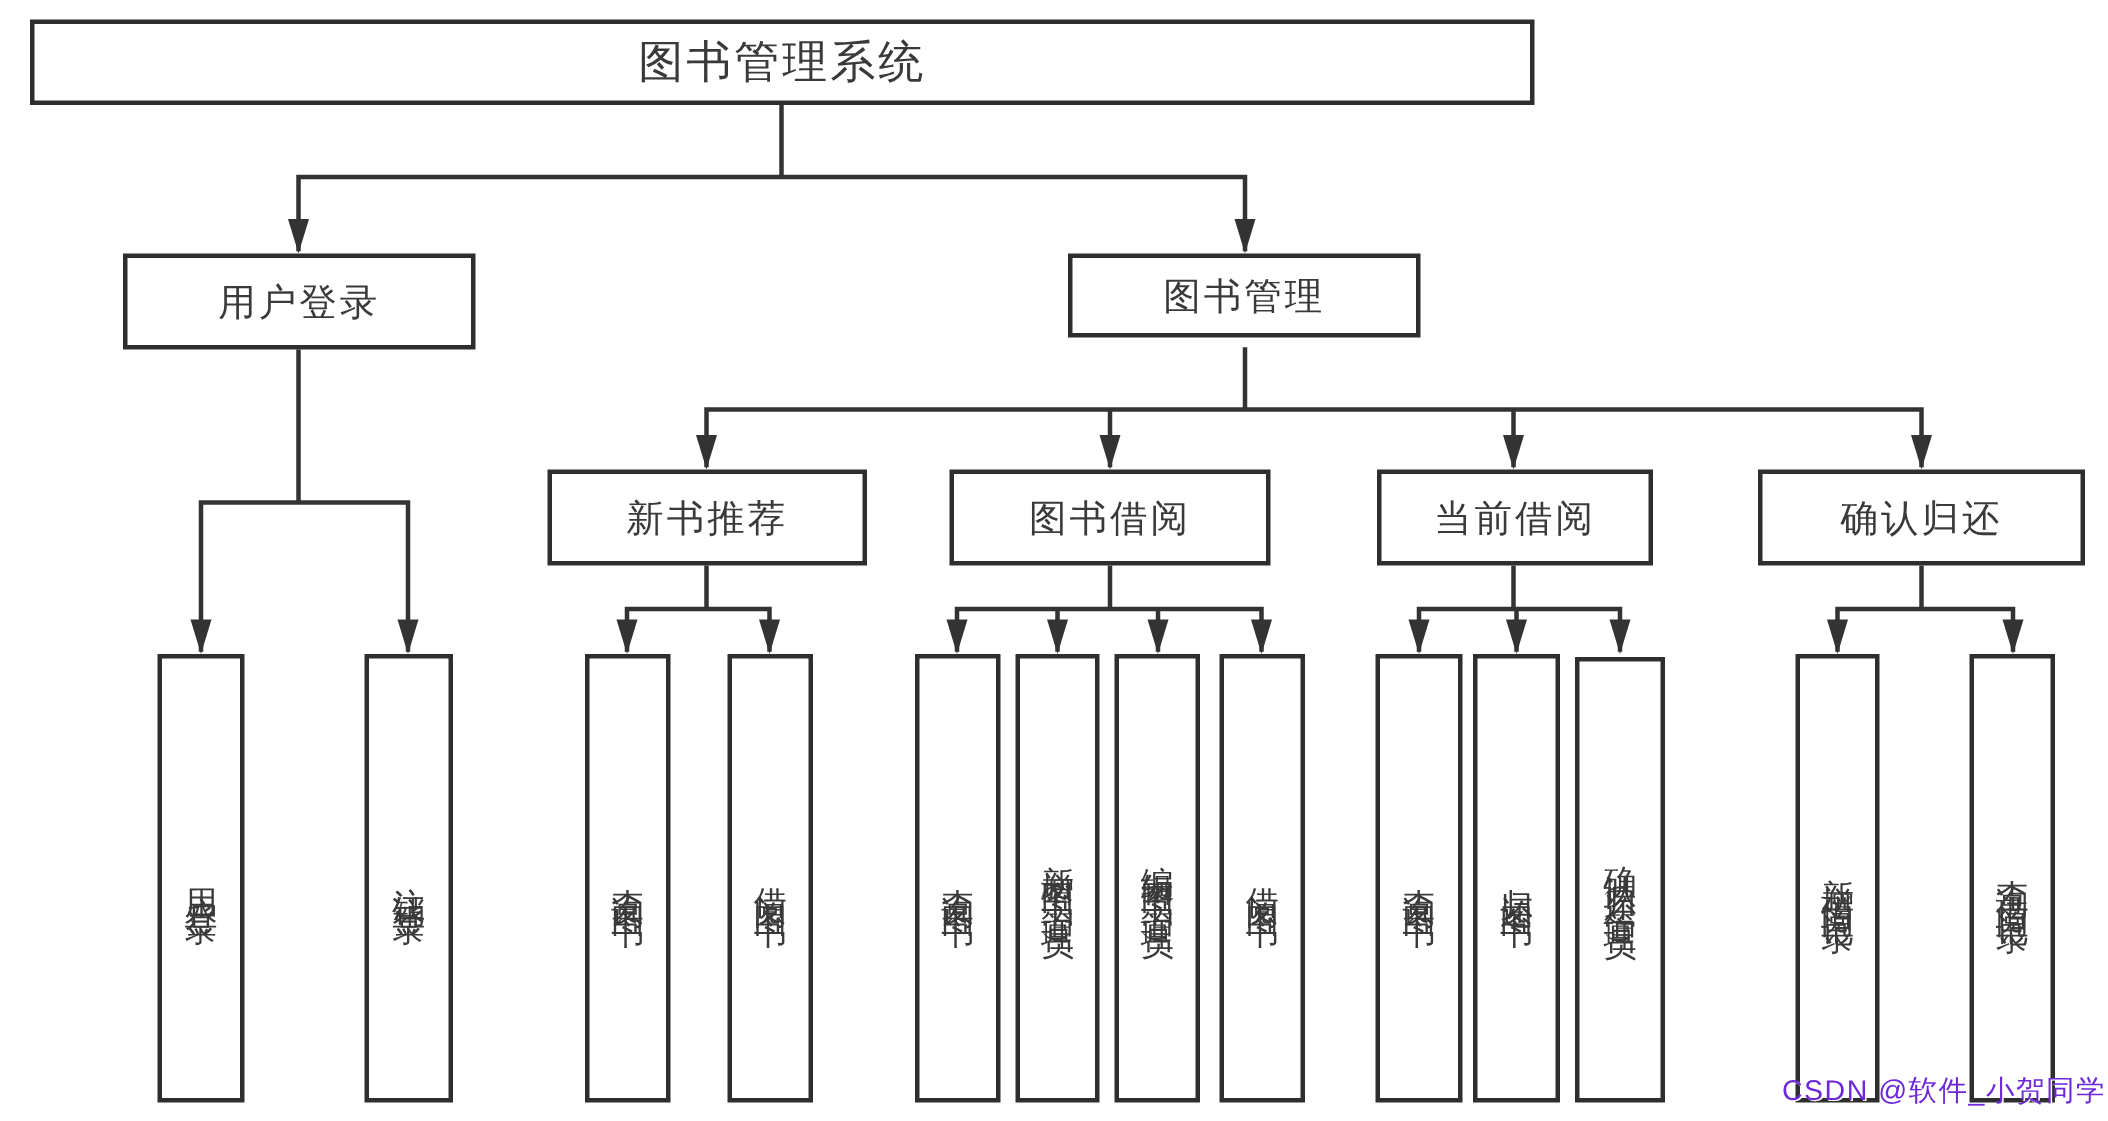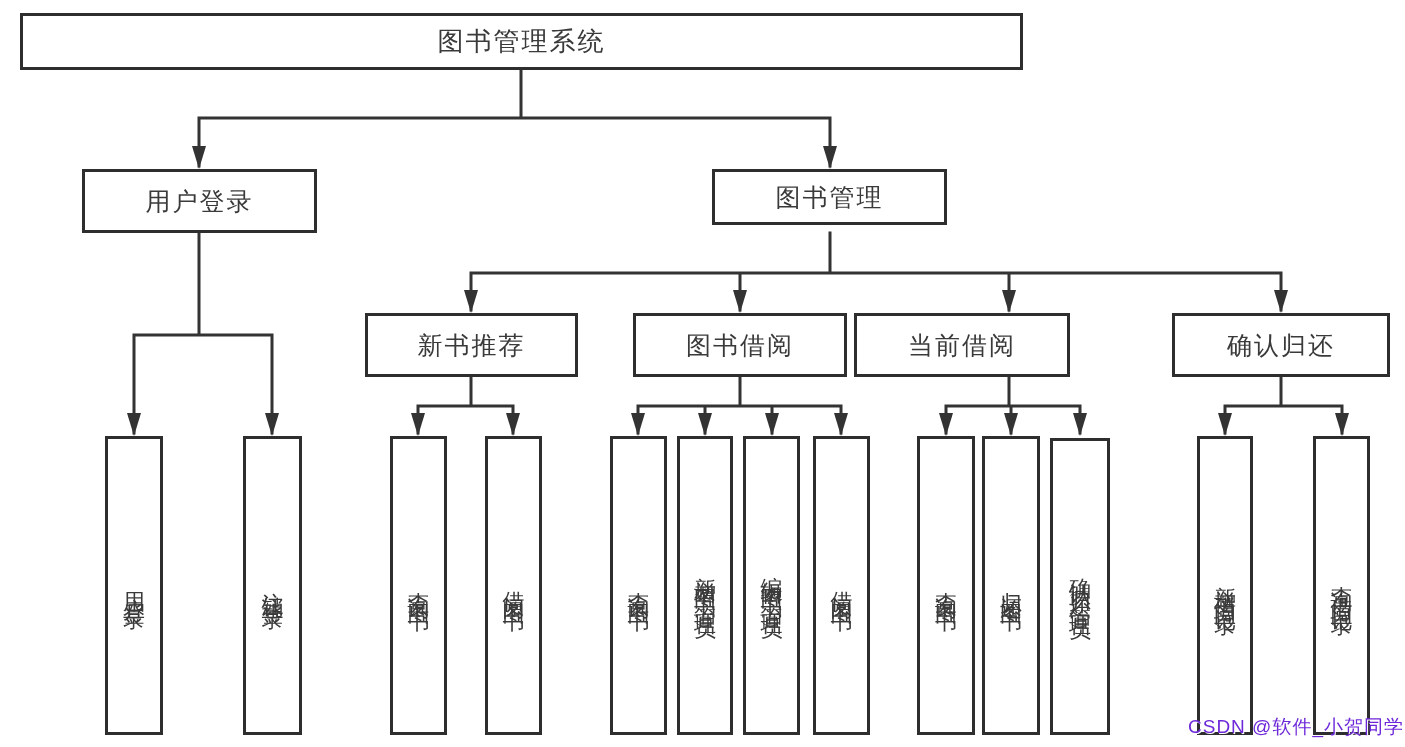--- a/index.html
+++ b/index.html
@@ -15,21 +15,21 @@
   .node{
     position:absolute;
     box-sizing:border-box;
     border:3px solid #2e2e2e;
     background:#ffffff;
     display:flex;align-items:center;justify-content:center;
     text-align:center;
     letter-spacing:2px;
     white-space:nowrap;
   }
-  .root{font-size:26px;}
+  .root{font-size:30px;}
   .branch{font-size:25px;}
   .leaf{
     writing-mode:vertical-rl;
     text-orientation:mixed;
     font-size:22px;
     letter-spacing:6px;
     line-height:1;
   }
   .watermark{
     position:absolute;
@@ -103,21 +103,21 @@
     </g>
   </svg>
 
   <div class="node root" style="left:20px;top:13px;width:1003px;height:57px;">图书管理系统</div>
 
   <div class="node branch" style="left:82px;top:169px;width:235px;height:64px;">用户登录</div>
   <div class="node branch" style="left:712px;top:169px;width:235px;height:56px;">图书管理</div>
 
   <div class="node branch" style="left:365px;top:313px;width:213px;height:64px;">新书推荐</div>
   <div class="node branch" style="left:633px;top:313px;width:214px;height:64px;">图书借阅</div>
-  <div class="node branch" style="left:854px;top:313px;width:216px;height:64px;text-align:center;">当前借阅</div>
+  <div class="node branch" style="left:918px;top:313px;width:184px;height:64px;text-align:center;">当前借阅</div>
   <div class="node branch" style="left:1172px;top:313px;width:218px;height:64px;">确认归还</div>
 
   <div class="node leaf" style="left:105px;top:436px;width:58px;height:299px;">用户登录</div>
   <div class="node leaf" style="left:243px;top:436px;width:59px;height:299px;">注销登录</div>
 
   <div class="node leaf" style="left:390px;top:436px;width:57px;height:299px;">查询图书</div>
   <div class="node leaf" style="left:485px;top:436px;width:57px;height:299px;">借阅图书</div>
 
   <div class="node leaf" style="left:610px;top:436px;width:57px;height:299px;">查询图书</div>
   <div class="node leaf" style="left:677px;top:436px;width:56px;height:299px;">新增图书（管理员）</div>

